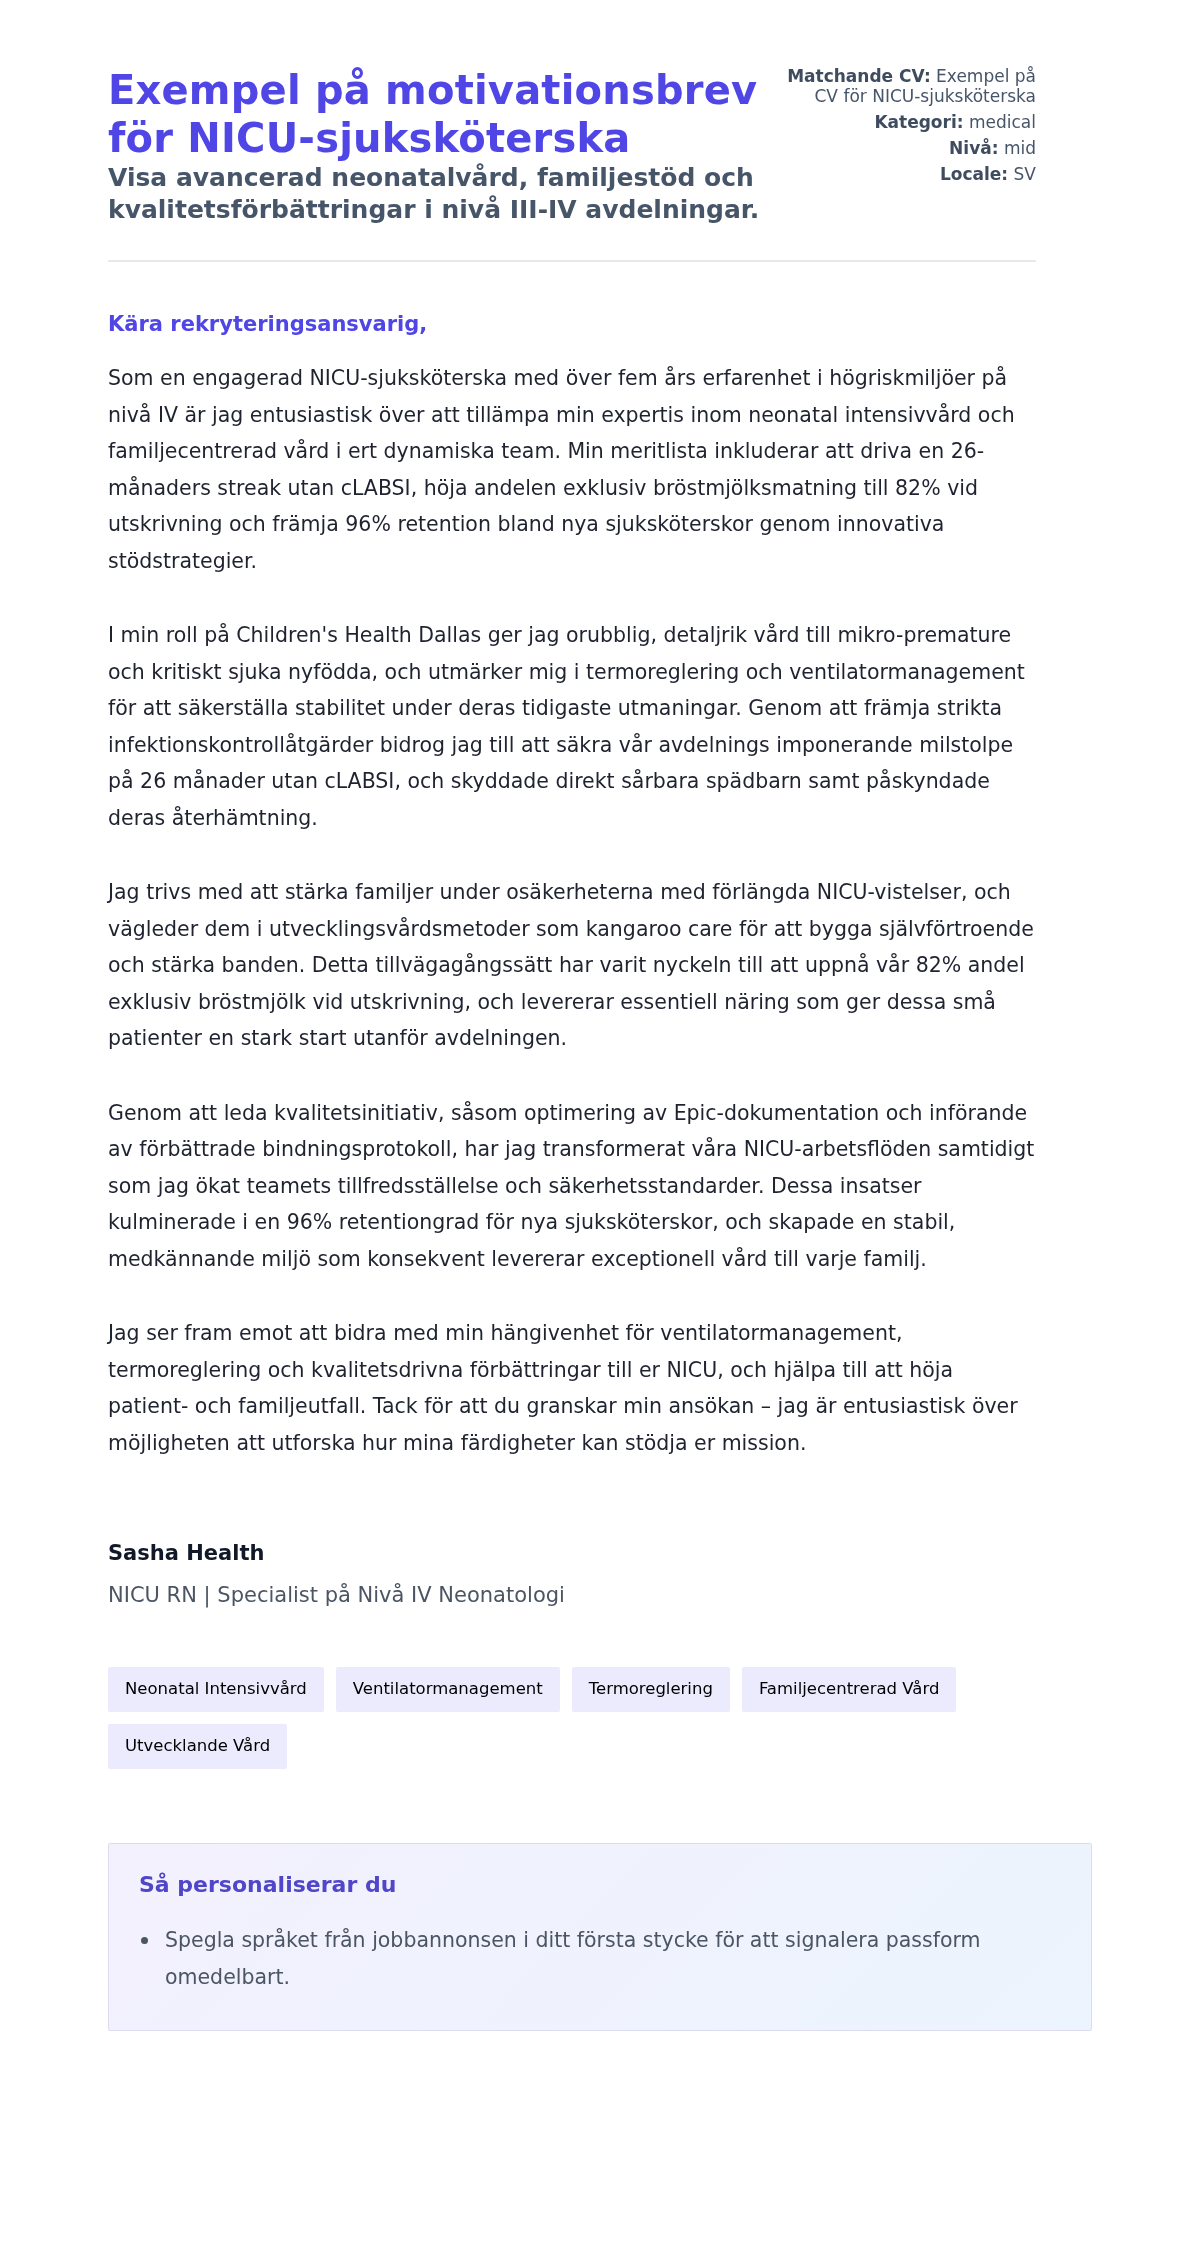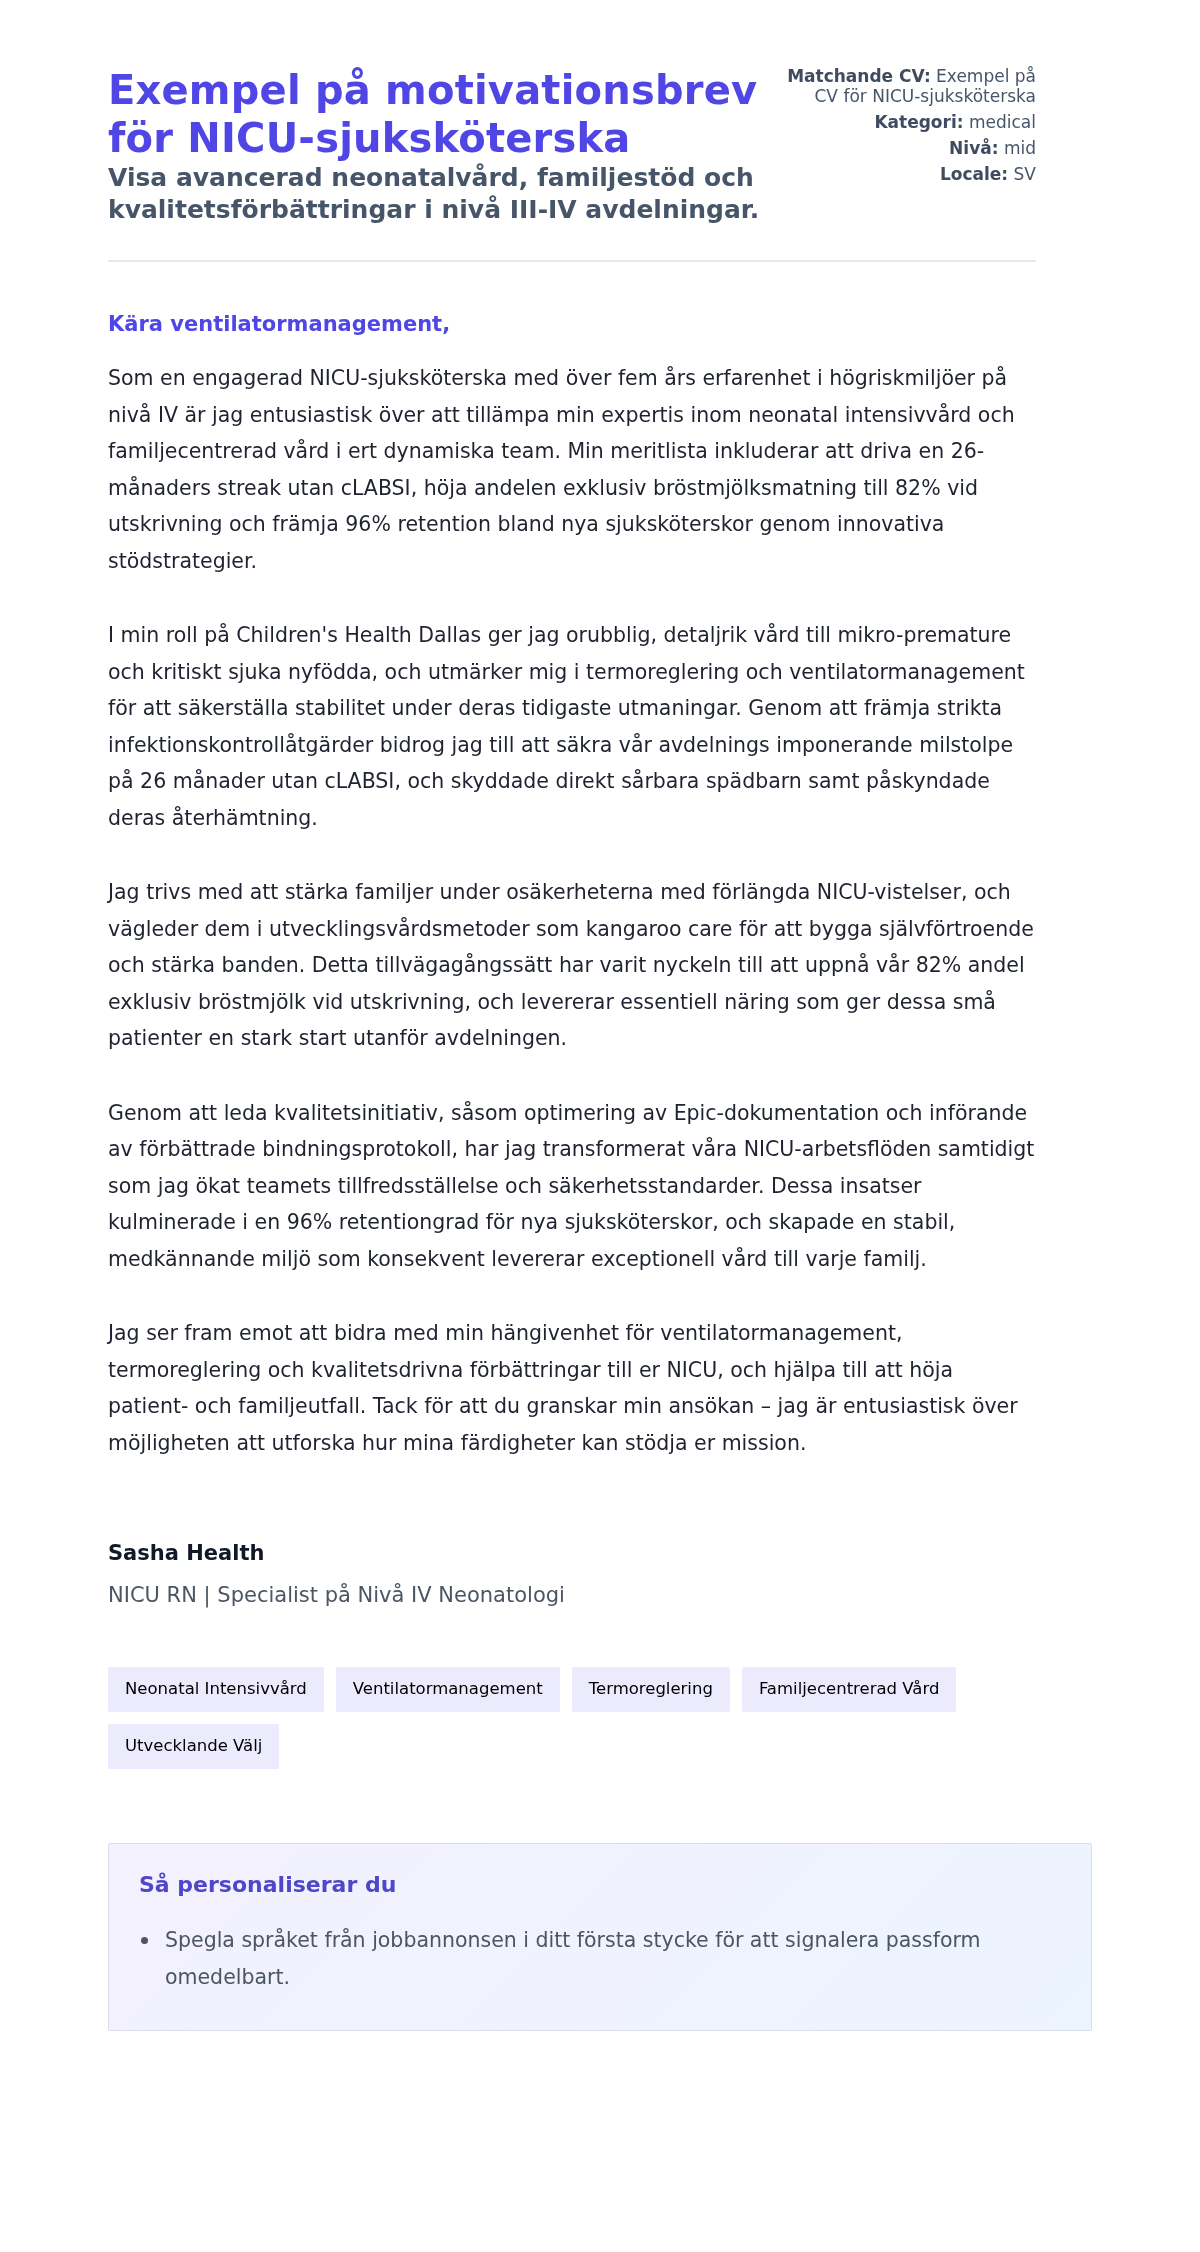--- a/index.html
+++ b/index.html
@@ -154,41 +154,41 @@
         <span class="meta-value">mid</span>
       </div>
       <div class="meta-row">
         <span class="meta-label">Locale:</span>
         <span class="meta-value">SV</span>
       </div>
     </div>
   </header>
 
   <section>
-    <p class="greeting">Kära ventilatormanagement,</p>
+    <p class="greeting">Kära rekryteringsansvarig,</p>
     <div class="body-text">
       <p class="para">Som en engagerad NICU-sjuksköterska med över fem års erfarenhet i högriskmiljöer på nivå IV är jag entusiastisk över att tillämpa min expertis inom neonatal intensivvård och familjecentrerad vård i ert dynamiska team. Min meritlista inkluderar att driva en 26-månaders streak utan cLABSI, höja andelen exklusiv bröstmjölksmatning till 82% vid utskrivning och främja 96% retention bland nya sjuksköterskor genom innovativa stödstrategier.</p>
       <p class="para">I min roll på Children's Health Dallas ger jag orubblig, detaljrik vård till mikro-premature och kritiskt sjuka nyfödda, och utmärker mig i termoreglering och ventilatormanagement för att säkerställa stabilitet under deras tidigaste utmaningar. Genom att främja strikta infektionskontrollåtgärder bidrog jag till att säkra vår avdelnings imponerande milstolpe på 26 månader utan cLABSI, och skyddade direkt sårbara spädbarn samt påskyndade deras återhämtning.</p>
       <p class="para">Jag trivs med att stärka familjer under osäkerheterna med förlängda NICU-vistelser, och vägleder dem i utvecklingsvårdsmetoder som kangaroo care för att bygga självförtroende och stärka banden. Detta tillvägagångssätt har varit nyckeln till att uppnå vår 82% andel exklusiv bröstmjölk vid utskrivning, och levererar essentiell näring som ger dessa små patienter en stark start utanför avdelningen.</p>
       <p class="para">Genom att leda kvalitetsinitiativ, såsom optimering av Epic-dokumentation och införande av förbättrade bindningsprotokoll, har jag transformerat våra NICU-arbetsflöden samtidigt som jag ökat teamets tillfredsställelse och säkerhetsstandarder. Dessa insatser kulminerade i en 96% retentiongrad för nya sjuksköterskor, och skapade en stabil, medkännande miljö som konsekvent levererar exceptionell vård till varje familj.</p>
       <p class="para">Jag ser fram emot att bidra med min hängivenhet för ventilatormanagement, termoreglering och kvalitetsdrivna förbättringar till er NICU, och hjälpa till att höja patient- och familjeutfall. Tack för att du granskar min ansökan – jag är entusiastisk över möjligheten att utforska hur mina färdigheter kan stödja er mission.</p>
     </div>
 
     <div class="signature">
       <div class="sig-name">Sasha Health</div>
       <div class="sig-role">NICU RN | Specialist på Nivå IV Neonatologi</div>
     </div>
   </section>
 
   <div class="tags">
     <span class="tag">Neonatal Intensivvård</span>
     <span class="tag">Ventilatormanagement</span>
     <span class="tag">Termoreglering</span>
     <span class="tag">Familjecentrerad Vård</span>
-    <span class="tag">Utvecklande Välj</span>
+    <span class="tag">Utvecklande Vård</span>
   </div>
 
   <aside class="tips">
     <h3 class="tips-title">Så personaliserar du</h3>
     <ul class="tips-list">
       <li class="tips-item">
         <span class="bullet"></span>
         <span>Spegla språket från jobbannonsen i ditt första stycke för att signalera passform omedelbart.</span>
       </li>
     </ul>

